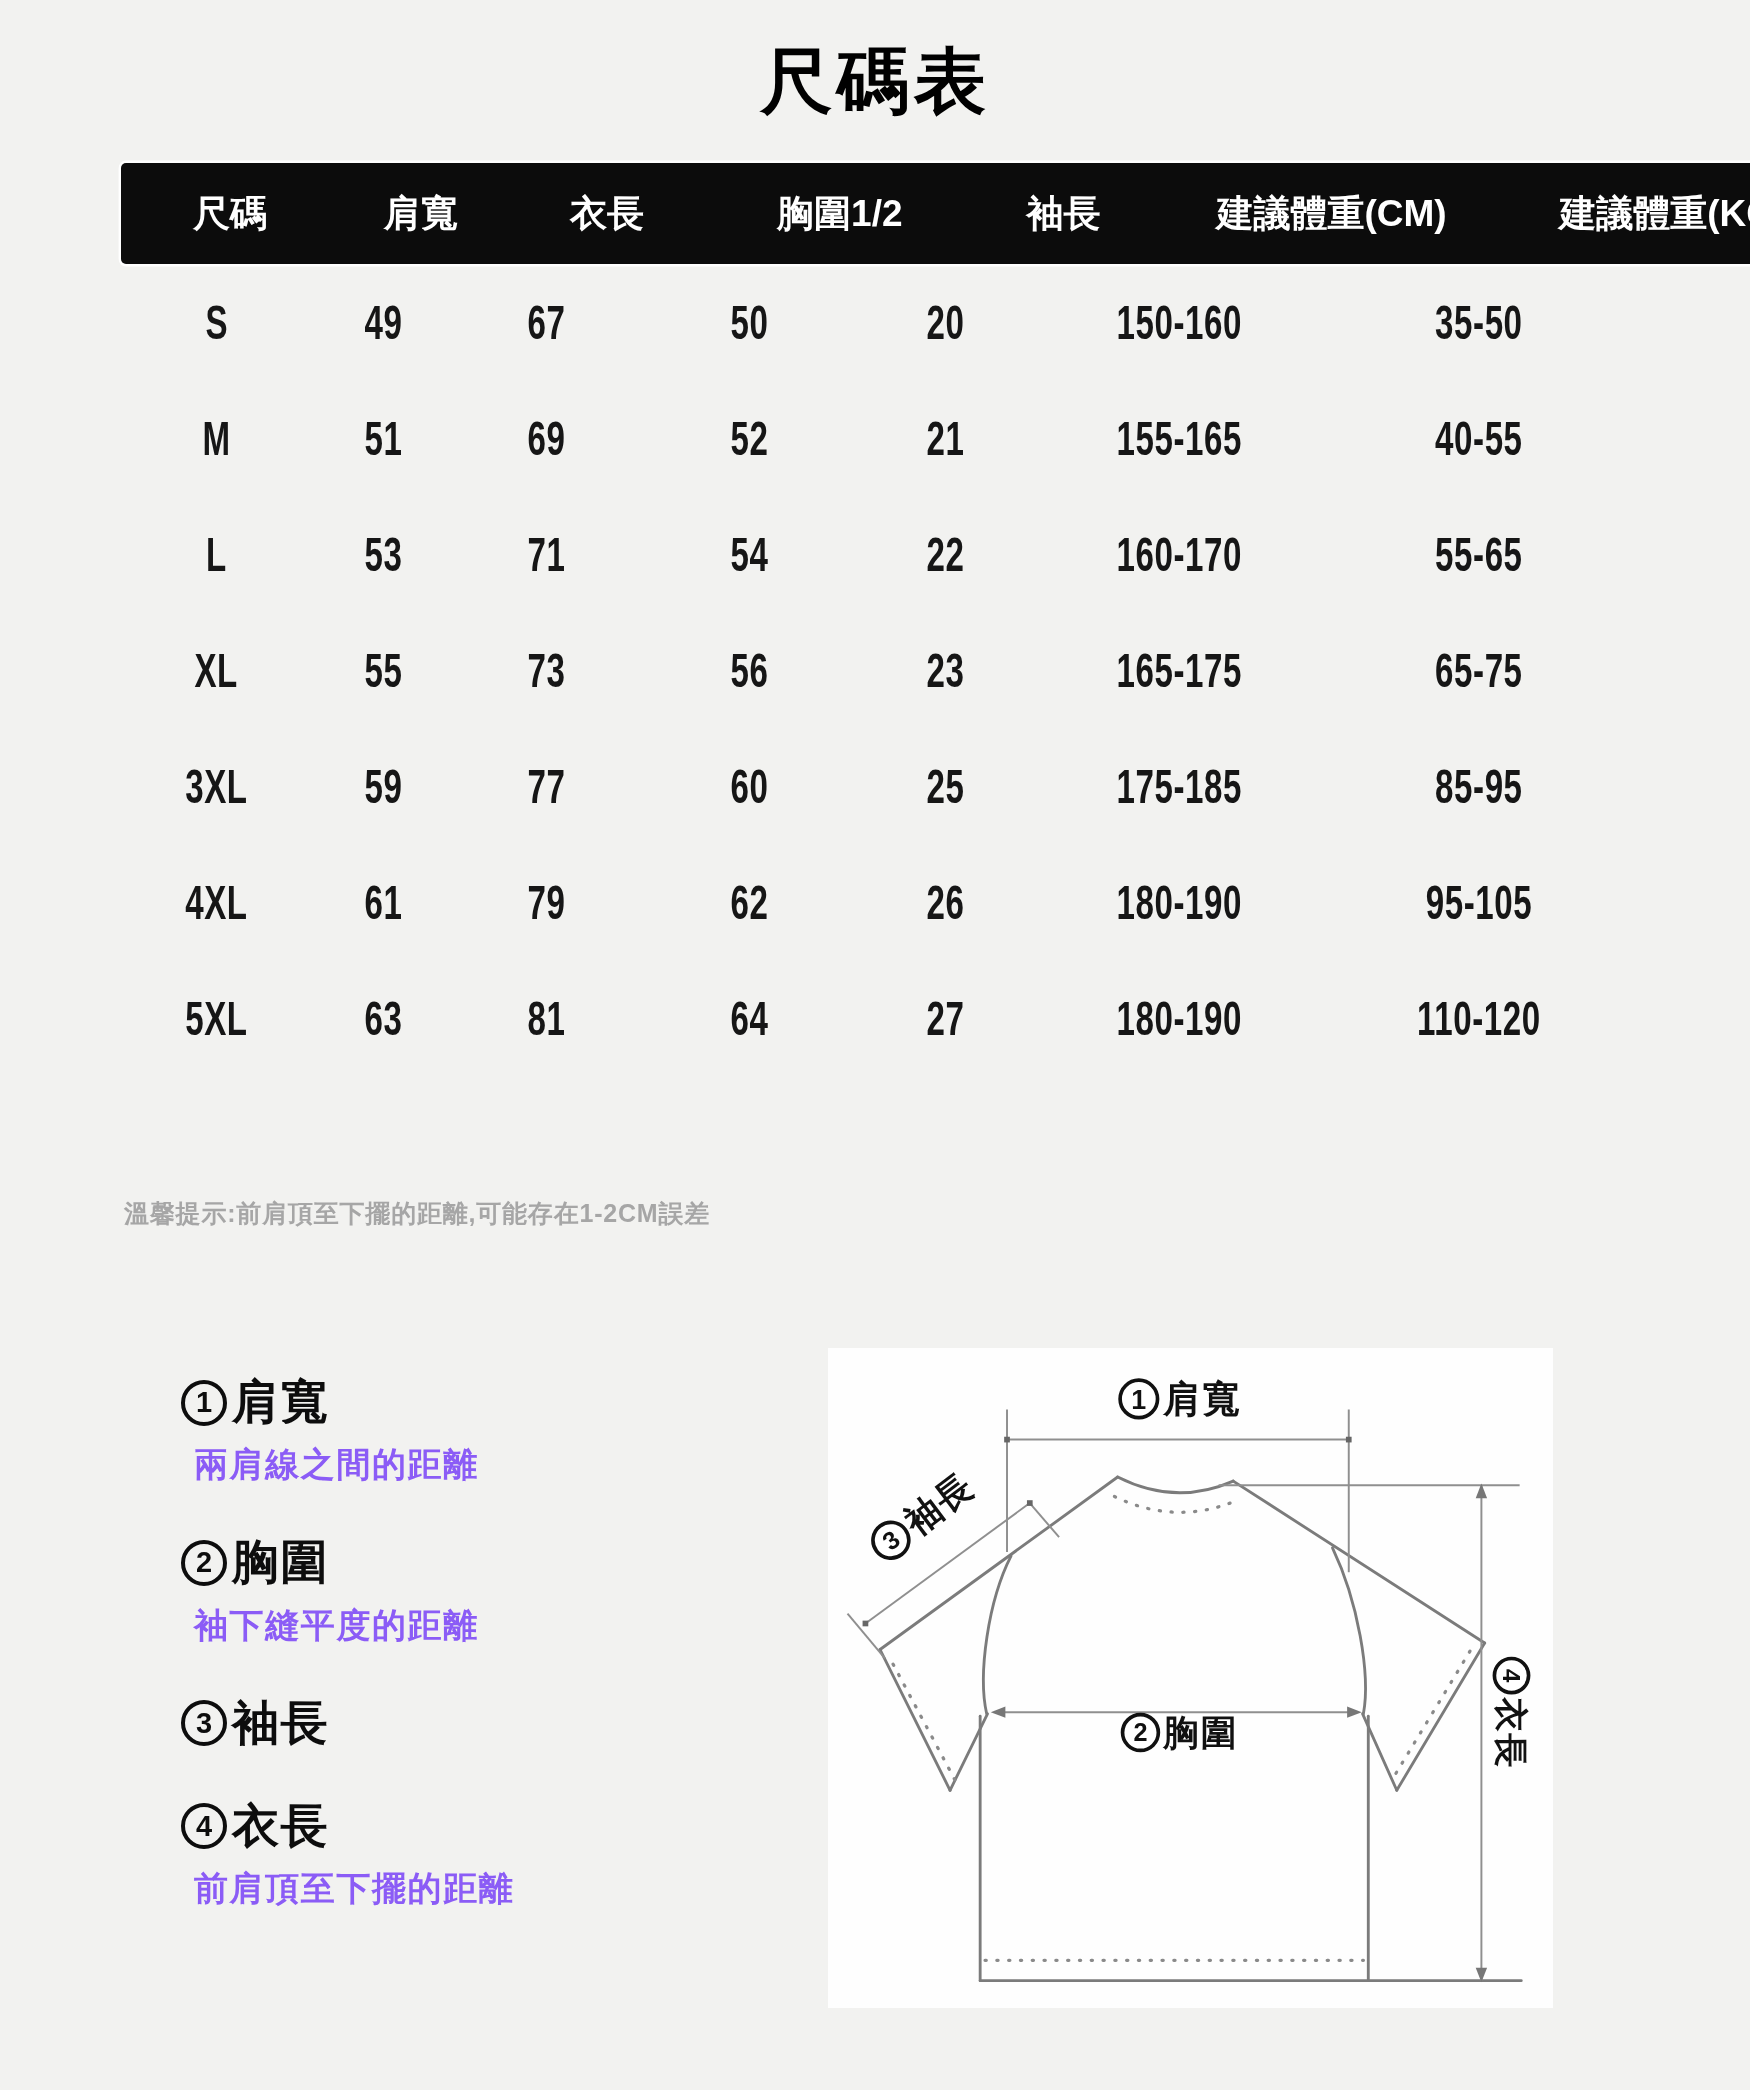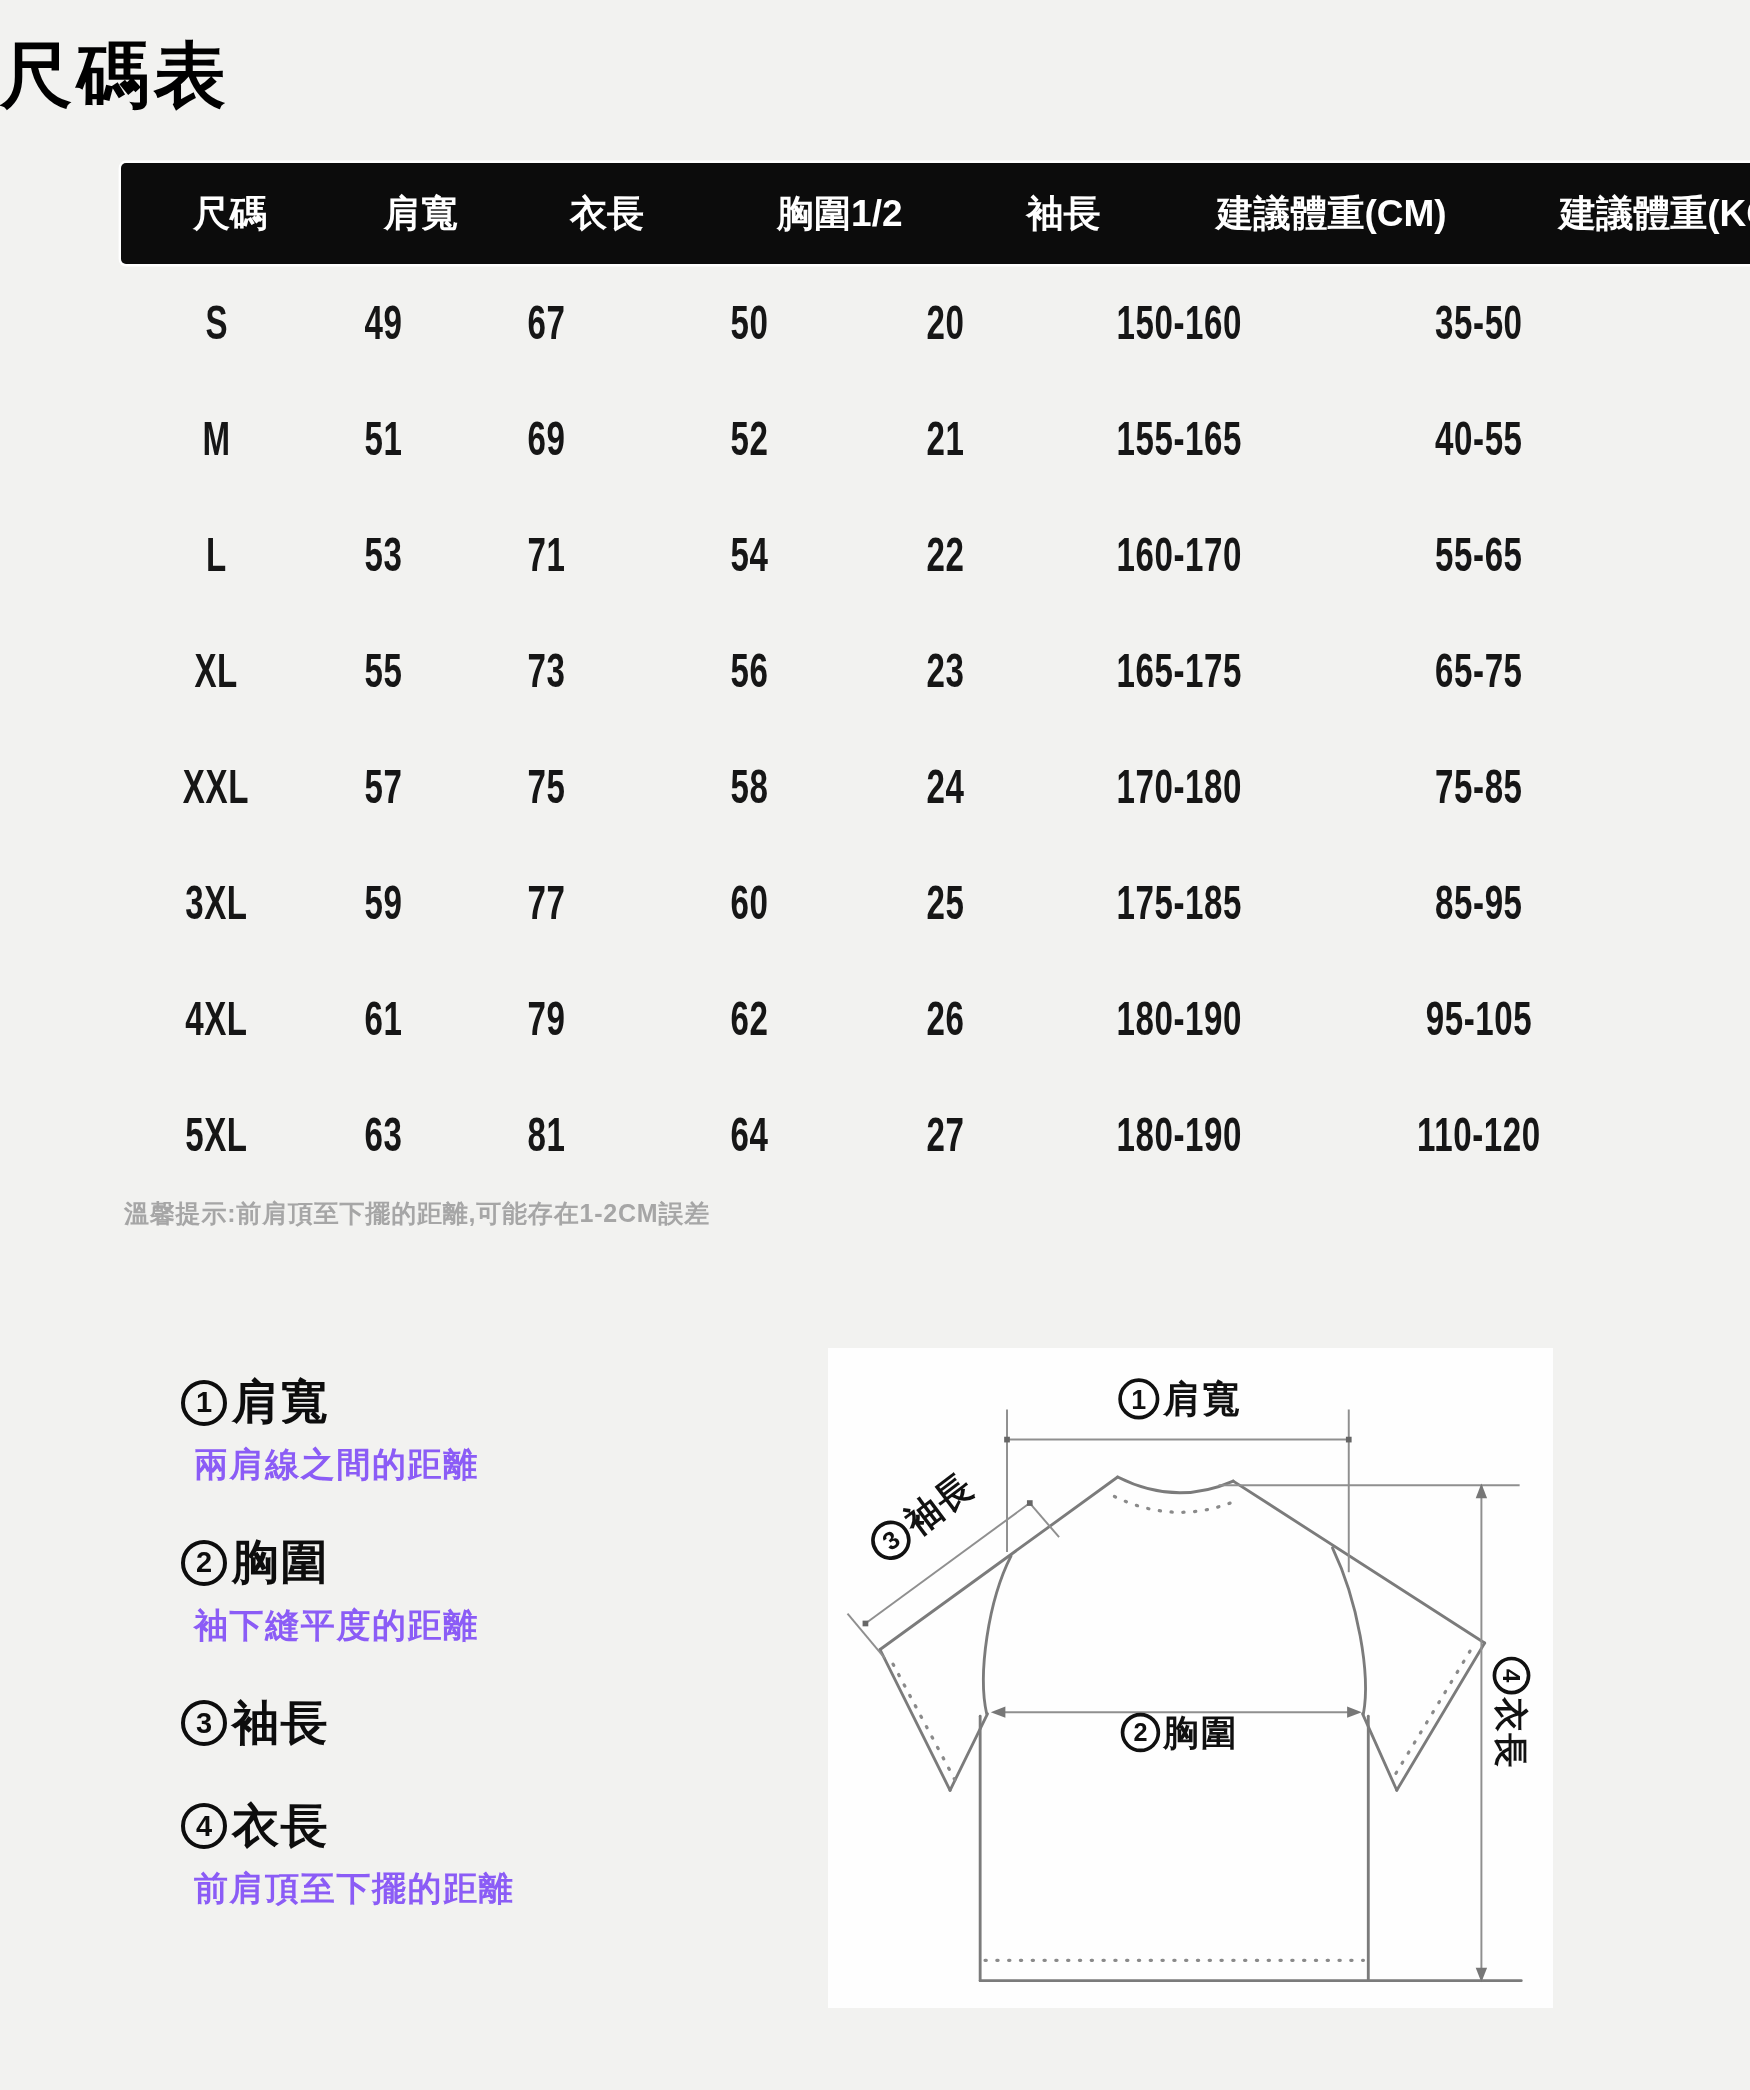--- a/index.html
+++ b/index.html
@@ -8,21 +8,22 @@
     background:#f2f2f0;
     font-family:"Liberation Sans", sans-serif;
     color:#111;
     position:relative;
     overflow:hidden;
   }
   #page{position:absolute;inset:0;}
 
   
   .page-title{
-    position:absolute;top:28px;left:0;width:100%;
+    position:absolute;top:34px;left:0;width:100%;
+    text-align:center;
     font-size:72px;font-weight:900;letter-spacing:4.9px;color:#000;
   }
 
   
   .header-bar{
     position:absolute;left:121px;top:163px;width:1721px;height:101px;
     background:#0c0c0c;border-radius:5px;
     box-shadow:0 0 0 2.4px #ffffff;
     display:grid;
     grid-template-columns:12.66% 9.52% 12.12% 14.94% 11.04% 20.13% 19.59%;
@@ -134,29 +135,20 @@
     <div class="trow">
       <div class="cell"><span class="cnum">XL</span></div>
       <div class="cell"><span class="cnum">55</span></div>
       <div class="cell"><span class="cnum">73</span></div>
       <div class="cell"><span class="cnum">56</span></div>
       <div class="cell"><span class="cnum">23</span></div>
       <div class="cell"><span class="cnum">165-175</span></div>
       <div class="cell"><span class="cnum">65-75</span></div>
     </div>
 
-    <div class="trow">
-      <div class="cell"><span class="cnum">XXL</span></div>
-      <div class="cell"><span class="cnum">57</span></div>
-      <div class="cell"><span class="cnum">75</span></div>
-      <div class="cell"><span class="cnum">58</span></div>
-      <div class="cell"><span class="cnum">24</span></div>
-      <div class="cell"><span class="cnum">170-180</span></div>
-      <div class="cell"><span class="cnum">75-85</span></div>
-    </div>
 
     <div class="trow">
       <div class="cell"><span class="cnum">3XL</span></div>
       <div class="cell"><span class="cnum">59</span></div>
       <div class="cell"><span class="cnum">77</span></div>
       <div class="cell"><span class="cnum">60</span></div>
       <div class="cell"><span class="cnum">25</span></div>
       <div class="cell"><span class="cnum">175-185</span></div>
       <div class="cell"><span class="cnum">85-95</span></div>
     </div>

